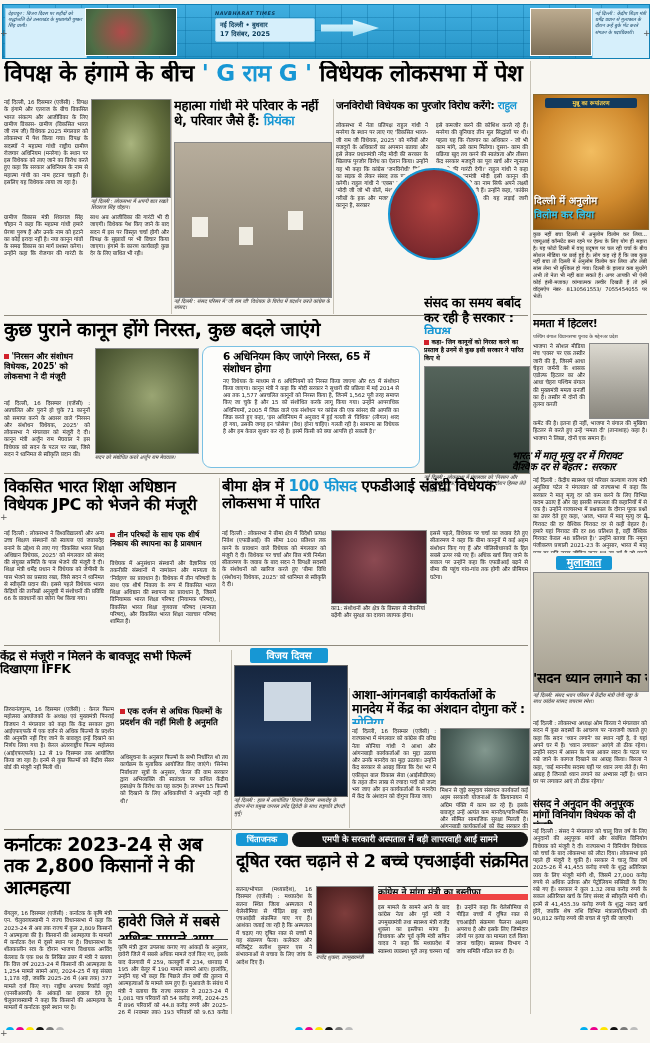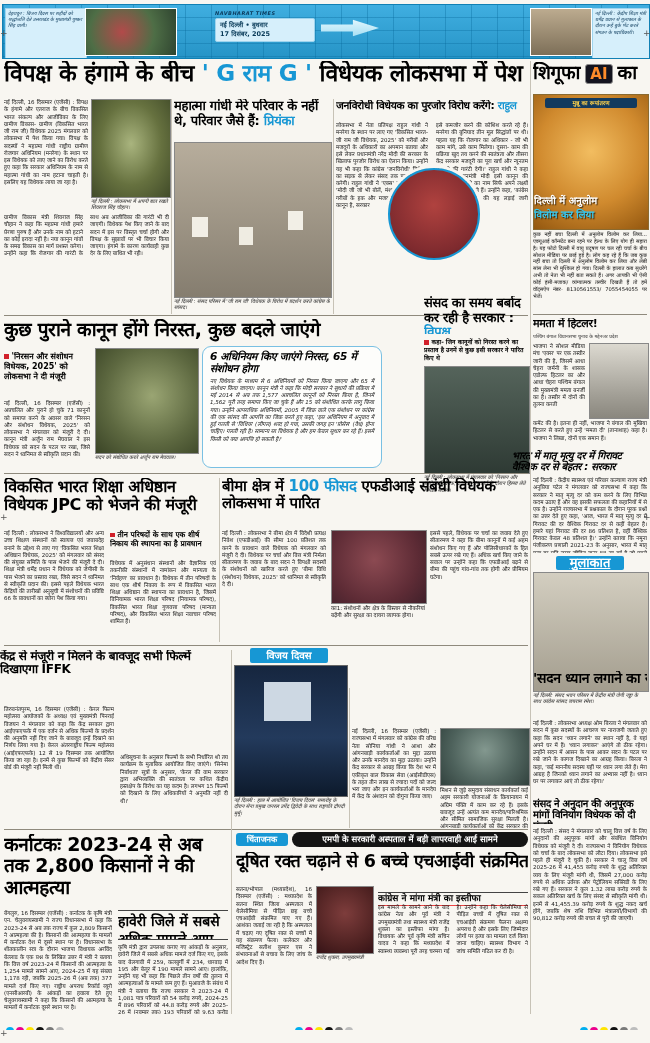--- a/index.html
+++ b/index.html
@@ -89,43 +89,38 @@
   <div class="m photo ph-crowd" style="left:174px;top:142px;width:156px;height:154px;border:1px solid #888;"></div>
   <div class="m cap" style="left:174px;top:298px;width:156px;height:16px;">नई दिल्ली : संसद परिसर में 'जी राम जी' विधेयक के विरोध में प्रदर्शन करते कांग्रेस के सांसद।</div>
 
   <div class="m hd" style="left:336px;top:100px;width:192px;height:16px;font-size:10.5px;white-space:nowrap;">
     <span>जनविरोधी विधेयक का पुरजोर विरोध करेंगे: </span><span class="acc">राहुल</span>
   </div>
   <div class="m bt" style="left:336px;top:122px;width:92px;height:170px;">लोकसभा में नेता प्रतिपक्ष राहुल गांधी ने मनरेगा के स्थान पर लाए गए 'विकसित भारत- जी राम जी विधेयक, 2025' को गरीबों और मजदूरों के अधिकारों का अपमान बताया और इसे लेकर प्रधानमंत्री नरेंद्र मोदी की सरकार के खिलाफ पुरजोर विरोध का ऐलान किया। उन्होंने यह भी कहा कि कांग्रेस 'जनविरोधी' विधेयक का सड़क से लेकर संसद तक पुरजोर विरोध करेगी। राहुल गांधी ने 'एक्स' पर पोस्ट किया, 'मोदी जी जो भी बोलें, मंशा साफ है- मनरेगा गरीबों के हक और मजदूरों की मजबूती का कानून है, सरकार</div>
   <div class="m bt" style="left:436px;top:122px;width:92px;height:170px;">इसे कमजोर करने की कोशिश करते रहे हैं। मनरेगा की बुनियाद तीन मूल सिद्धांतों पर थी। पहला यह कि रोजगार का अधिकार - जो भी काम मांगे, उसे काम मिलेगा। दूसरा- काम की प्रक्रिया खुद तय करने की स्वतंत्रता और तीसरा केंद्र सरकार मजदूरी का पूरा खर्च और न्यूनतम मजदूरी की गारंटी देगी।' राहुल गांधी ने कहा कि अब प्रधानमंत्री मोदी इसी कानून की बदलकर गांधी जी का नाम सिर्फ अपने लक्ष्यों में केंद्रित करना चाहते हैं। उन्होंने कहा, 'कांग्रेस जनता के अधिकारों की यह लड़ाई जारी रखेगी।'</div>
   <div class="m photo ph-c" style="left:388px;top:168px;width:88px;height:88px;border-radius:50%;border:2.5px solid #1797d4;box-shadow:0 0 0 3px #f8f6f1;"></div>
 
-  <div class="m" style="left:533px;top:62px;width:114px;height:30px;">
-    <span class="hd" style="font-size:19px;">शिगूफा</span>
-    <span class="aibadge" style="font-size:15px;">AI</span>
-    <span class="hd" style="font-size:19px;">का</span>
-  </div>
   <div class="m photo ph-cat" style="left:533px;top:94px;width:114px;height:134px;border:1px solid #8a6a30;">
     <div style="margin:3px auto 0;width:80%;background:#123a5e;color:#ffd24a;font-size:6px;font-weight:700;text-align:center;border-radius:2px;padding:1px 0;">मुन्नू का रूपांतरण</div>
     <div class="ctr" style="position:absolute;bottom:8px;width:100%;">
       <div class="overlayline" style="font-size:10px;color:#ffffff;">दिल्ली में अनुलोम</div>
       <div class="overlayline" style="font-size:10px;color:#35c9f2;">विलोम कर लिया</div>
     </div>
   </div>
   <div class="m bt" style="left:533px;top:231px;width:114px;height:80px;font-size:5.2px;">कुछ नहीं बचा दिल्ली में अनुलोम विलोम कर लिया... एक्यूआई कॉन्स्टेंट बना रहने पर हेल्थ के लिए योग ही सहारा है। यह फोटो दिल्ली में वायु प्रदूषण पर चल रही चर्चा के बीच सोशल मीडिया पर छाई हुई है। लोग कह रहे हैं कि जब कुछ नहीं बचा तो दिल्ली में अनुलोम विलोम कर लिया और लंबी सांस लेना भी मुश्किल हो गया। दिल्ली के हालात कब सुधरेंगे अभी तो नेता भी नहीं बता सकते हैं। अगर आपकी भी ऐसी कोई हंसी-मजाक/ व्यंग्यात्मक तस्वीर दिखती हैं तो हमें वॉट्सऐप नंबर- 8130561553/ 7055454055 पर भेजें।</div>
 
   <div class="m hrule" style="left:4px;top:315px;width:524px;"></div>
   <div class="m hd" style="left:4px;top:319px;width:418px;height:28px;font-size:19px;white-space:nowrap;">कुछ पुराने कानून होंगे निरस्त, कुछ बदले जाएंगे</div>
   <div class="m subbold" style="left:4px;top:352px;width:86px;height:44px;font-size:8px;">
     <span class="sq"></span><span>'निरसन और संशोधन विधेयक, 2025' को लोकसभा ने दी मंजूरी</span>
   </div>
   <div class="m bt" style="left:4px;top:400px;width:86px;height:68px;">नई दिल्ली, 16 दिसम्बर (एजेंसी) : अप्रचलित और पुराने हो चुके 71 कानूनों को समाप्त करने के अवसर वाले 'निरसन और संशोधन विधेयक, 2025' को लोकसभा ने मंगलवार को मंजूरी दे दी। कानून मंत्री अर्जुन राम मेघवाल ने इस विधेयक को सदन के पटल पर रखा, जिसे सदन ने ध्वनिमत से स्वीकृति प्रदान की।</div>
   <div class="m photo ph-d" style="left:95px;top:348px;width:102px;height:104px;border:1px solid #888;"></div>
   <div class="m cap" style="left:95px;top:454px;width:102px;height:13px;">सदन को संबोधित करते अर्जुन राम मेघवाल।</div>
-  <div class="m roundbox" style="left:202px;top:346px;width:180px;height:122px;padding:4px 7px;box-sizing:border-box;font-style:italic;">
+  <div class="m roundbox" style="left:202px;top:346px;width:218px;height:122px;padding:4px 20px;box-sizing:border-box;">
     <div class="hd ctr" style="font-size:10.5px;">6 अधिनियम किए जाएंगे निरस्त, 65 में संशोधन होगा</div>
     <div class="bt" style="margin-top:3px;">नए विधेयक के माध्यम से 6 अधिनियमों को निरस्त किया जाएगा और 65 में संशोधन किया जाएगा। कानून मंत्री ने कहा कि मोदी सरकार ने सुधारों की प्रक्रिया में मई 2014 से अब तक 1,577 अप्रचलित कानूनों को निरस्त किया है, जिनमें 1,562 पूरी तरह समाप्त किए जा चुके हैं और 15 को संशोधित करके लागू किया गया। उन्होंने आपराधिक अधिनियमों, 2005 में जिक्र वाले एक संशोधन पर कांग्रेस की एक सांसद की आपत्ति का जिक्र करते हुए कहा, 'इस अधिनियम में अनुवाद में हुई गलती से 'विधिक' (लीगल) शब्द हो गया, उसकी जगह इन 'प्रोसेस' (वैध) होना चाहिए। गलती रही है। सामान्य सा विधेयक है और हम केवल सुधार कर रहे हैं। इसमें किसी को क्या आपत्ति हो सकती है।'</div>
   </div>
 
   <div class="m hd ctr" style="left:424px;top:296px;width:104px;height:38px;font-size:13px;">
     <span>संसद का समय बर्बाद कर रही है सरकार : </span><span class="acc">विपक्ष</span>
   </div>
   <div class="m subbold" style="left:424px;top:338px;width:104px;height:26px;font-size:6.2px;">
     <span class="sq"></span><span>कहा- जिन कानूनों को निरस्त करने का प्रस्ताव है उनमें से कुछ इसी सरकार ने पारित किए थे</span>
   </div>
@@ -151,56 +146,62 @@
   <div class="m bt" style="left:110px;top:560px;width:106px;height:82px;">विधेयक में अनुसंधान संस्थानों और वैज्ञानिक एवं तकनीकी संस्थानों में नामांकन और मान्यता के 'निर्वहण' का प्रावधान है। विधेयक में तीन परिषदों के साथ एक शीर्ष निकाय के रूप में विकसित भारत शिक्षा अधिष्ठान की स्थापना का प्रावधान है, जिसमें विनियामक भारत शिक्षा परिषद (नियामक परिषद), विकसित भारत शिक्षा गुणवत्ता परिषद (मान्यता परिषद), और विकसित भारत शिक्षा नवाचार परिषद शामिल हैं।</div>
 
   <div class="m hd" style="left:222px;top:478px;width:306px;height:46px;font-size:15px;">
     <span>बीमा क्षेत्र में </span><span class="acc">100 फीसद</span><span> एफडीआई संबंधी विधेयक लोकसभा में पारित</span>
   </div>
   <div class="m bt" style="left:222px;top:530px;width:104px;height:112px;">नई दिल्ली : लोकसभा ने बीमा क्षेत्र में विदेशी प्रत्यक्ष निवेश (एफडीआई) की सीमा 100 प्रतिशत तक करने के प्रावधान वाले विधेयक को मंगलवार को मंजूरी दे दी। विधेयक पर चर्चा और वित्त मंत्री निर्मला सीतारमण के जवाब के बाद सदन ने विपक्षी सदस्यों के संशोधनों को खारिज करते हुए 'बीमा विधि (संशोधन) विधेयक, 2025' को ध्वनिमत से स्वीकृति दे दी।</div>
   <div class="m photo ph-g" style="left:331px;top:530px;width:94px;height:72px;border:1px solid #888;"></div>
   <div class="m bt" style="left:331px;top:605px;width:94px;height:37px;">का1: संशोधनों और क्षेत्र के विस्तार से नौकरियां बढ़ेंगी और सुरक्षा का दायरा व्यापक होगा।</div>
   <div class="m bt" style="left:430px;top:530px;width:98px;height:112px;">इससे पहले, विधेयक पर चर्चा का जवाब देते हुए सीतारमण ने कहा कि बीमा कानूनों में कई अहम संशोधन किए गए हैं और पॉलिसीधारकों के हित सबसे ऊपर रखे गए हैं। अधिक खर्च किए जाने के सवाल पर उन्होंने कहा कि एफडीआई बढ़ने से बीमा की पहुंच गांव-गांव तक होगी और प्रीमियम घटेगा।</div>
 
-  <div class="m ribbon" style="left:556px;top:556px;width:68px;height:14px;font-size:13px;line-height:14px;text-decoration:underline;">मुलाकात</div>
+  <div class="m ribbon" style="left:556px;top:556px;width:56px;height:14px;font-size:11px;line-height:14px;text-decoration:underline;">मुलाकात</div>
   <div class="m photo ph-i" style="left:533px;top:572px;width:114px;height:118px;border:1px solid #888;"></div>
   <div class="m cap" style="left:533px;top:692px;width:114px;height:12px;">नई दिल्ली: संसद भवन परिसर में केंद्रीय मंत्री जेपी नड्डा के साथ कांग्रेस सांसद जयराम रमेश।</div>
 
   <div class="m hd ctr" style="left:533px;top:671px;width:114px;height:12px;font-size:14px;white-space:nowrap;">'सदन ध्यान लगाने का स्थान नहीं'</div>
   <div class="m bt" style="left:533px;top:720px;width:114px;height:74px;">नई दिल्ली : लोकसभा अध्यक्ष ओम बिरला ने मंगलवार को सदन में कुछ सदस्यों के आचरण पर नाराजगी जताते हुए कहा कि सदन 'ध्यान लगाने' का स्थान नहीं है, वे यहां अपने घर में हैं। 'ध्यान लगाकर' आएंगे तो ठीक रहेगा। उन्होंने सदन में आसन के पास आकर सदन के पटल पर रखे जाने के कागज दिखाने का आग्रह किया। बिरला ने कहा, 'कई माननीय सदस्य यहीं पर ध्यान लगा लेते हैं। मेरा आग्रह है जिनको ध्यान लगाने का अभ्यास नहीं है। ध्यान घर पर लगाकर आएं तो ठीक रहेगा।'</div>
 
   <div class="m hd ctr" style="left:533px;top:798px;width:114px;height:26px;font-size:10px;">संसद ने अनुदान की अनुपूरक मांगों विनियोग विधेयक को दी मंजूरी</div>
   <div class="m bt" style="left:533px;top:828px;width:114px;height:186px;">नई दिल्ली : संसद ने मंगलवार को चालू वित्त वर्ष के लिए अनुदानों की अनुपूरक मांगों और संबंधित विनियोग विधेयक को मंजूरी दे दी। राज्यसभा ने विनियोग विधेयक को चर्चा के बाद लोकसभा को लौटा दिया। लोकसभा इसे पहले ही मंजूरी दे चुकी है। सरकार ने चालू वित्त वर्ष 2025-26 में 41,455 करोड़ रुपये के शुद्ध अतिरिक्त व्यय के लिए मंजूरी मांगी थी, जिसमें 27,000 करोड़ रुपये से अधिक उर्वरक और पेट्रोलियम सब्सिडी के लिए रखे गए हैं। सरकार ने कुल 1.32 लाख करोड़ रुपये के सकल अतिरिक्त खर्च के लिए संसद से स्वीकृति मांगी थी। इनमें से 41,455.39 करोड़ रुपये के शुद्ध नकद खर्च होंगे, जबकि शेष राशि विभिन्न मंत्रालयों/विभागों की 90,812 करोड़ रुपये की बचत से पूरी की जाएगी।</div>
 
   <div class="m hrule" style="left:4px;top:645px;width:524px;"></div>
   <div class="m hd" style="left:0;top:650px;width:224px;height:50px;font-size:12px;">केंद्र से मंजूरी न मिलने के बावजूद सभी फिल्में दिखाएगा IFFK</div>
   <div class="m bt" style="left:4px;top:706px;width:110px;height:122px;">तिरुवनंतपुरम, 16 दिसम्बर (एजेंसी) : केरल फिल्म महोत्सव आयोजकों के अध्यक्ष एवं मुख्यमंत्री पिनराई विजयन ने मंगलवार को कहा कि केंद्र सरकार द्वारा आईएफएफके में एक दर्जन से अधिक फिल्मों के प्रदर्शन की अनुमति नहीं दिए जाने के बावजूद इन्हें दिखाने का निर्णय लिया गया है। केरल अंतरराष्ट्रीय फिल्म महोत्सव (आईएफएफके) 12 से 19 दिसम्बर तक आयोजित किया जा रहा है। इनमें से कुछ फिल्मों को केंद्रीय सेंसर बोर्ड की मंजूरी नहीं मिली थी।</div>
+  <div class="m subbold ctr" style="left:120px;top:706px;width:108px;height:44px;font-size:8.5px;">
+    <span class="sq"></span><span>एक दर्जन से अधिक फिल्मों के प्रदर्शन की नहीं मिली है अनुमति</span>
+  </div>
   <div class="m bt" style="left:120px;top:754px;width:108px;height:74px;">अधिसूचना के अनुसार फिल्मों के सभी निर्धारित शो तय कार्यक्रम के मुताबिक आयोजित किए जाएंगे। 'सिनेमा निर्बाधता' सूत्रों के अनुसार, 'केरल की वाम सरकार द्वारा अभिव्यक्ति की स्वतंत्रता पर कथित केंद्रीय हस्तक्षेप के विरोध का यह कदम है। लगभग 15 फिल्मों को दिखाने के लिए अधिकारियों ने अनुमति नहीं दी थी।'</div>
 
   <div class="m ribbon" style="left:250px;top:648px;width:78px;height:15px;font-size:10px;line-height:15px;">विजय दिवस</div>
   <div class="m photo ph-h" style="left:234px;top:665px;width:112px;height:130px;border:1px solid #666;"></div>
   <div class="m cap" style="left:234px;top:797px;width:112px;height:28px;">नई दिल्ली : हाल में आयोजित 'विजय दिवस' समारोह के दौरान सेना प्रमुख जनरल उपेंद्र द्विवेदी के साथ राष्ट्रपति द्रौपदी मुर्मू।</div>
 
+  <div class="m hd ctr" style="left:352px;top:688px;width:176px;height:36px;font-size:12.5px;">
+    <span>आशा-आंगनबाड़ी कार्यकर्ताओं के मानदेय में केंद्र का अंशदान दोगुना करें : </span><span class="acc">सोनिया</span>
+  </div>
   <div class="m bt" style="left:352px;top:728px;width:84px;height:100px;">नई दिल्ली, 16 दिसम्बर (एजेंसी) : राज्यसभा में मंगलवार को कांग्रेस की वरिष्ठ नेता सोनिया गांधी ने आशा और आंगनबाड़ी कार्यकर्ताओं का मुद्दा उठाया और उनके मानदेय का मुद्दा उठाया। उन्होंने केंद्र सरकार से आग्रह किया कि देश भर में एकीकृत बाल विकास सेवा (आईसीडीएस) के तहत तीन लाख से ज्यादा पदों को जल्द भरा जाए और इन कार्यकर्ताओं के मानदेय में केंद्र के अंशदान को दोगुना किया जाए।</div>
   <div class="m photo ph-j" style="left:440px;top:728px;width:88px;height:56px;border:1px solid #888;"></div>
   <div class="m bt" style="left:440px;top:787px;width:88px;height:41px;">मिशन से जुड़े समुदाय संसाधन कार्यकर्ता कई अहम सरकारी योजनाओं के क्रियान्वयन में अग्रिम पंक्ति में काम कर रहे हैं। इसके बावजूद उन्हें अत्यंत कम मानदेय/पारिश्रमिक और सीमित सामाजिक सुरक्षा मिलती है। आंगनबाड़ी कार्यकर्ताओं को केंद्र सरकार की ओर से केवल 4,500 रुपये और सहायिकाओं को 2,250 रुपये प्रतिमाह मानदेय दिया जाता है।</div>
 
   <div class="m hrule" style="left:4px;top:829px;width:524px;"></div>
   <div class="m hd" style="left:4px;top:834px;width:224px;height:70px;font-size:19px;">कर्नाटकः 2023-24 से अब तक 2,800 किसानों ने की आत्महत्या</div>
   <div class="m bt" style="left:4px;top:910px;width:108px;height:104px;">बेंगलुरु, 16 दिसम्बर (एजेंसी) : कर्नाटक के कृषि मंत्री एन. चेलुवरायस्वामी ने राज्य विधानसभा में कहा कि 2023-24 से अब तक राज्य में कुल 2,809 किसानों ने आत्महत्या की है। किसानों की आत्महत्या के मामलों में कर्नाटक देश में दूसरे स्थान पर है। विधानसभा के शीतकालीन सत्र के दौरान भाजपा विधायक अरविंद बेल्लाड के एक प्रश्न के लिखित उत्तर में मंत्री ने बताया कि वित्त वर्ष 2023-24 में किसानों की आत्महत्या के 1,254 मामले सामने आए, 2024-25 में यह संख्या 1,178 रही, जबकि 2025-26 में (अब तक) 377 मामले दर्ज किए गए। राष्ट्रीय अपराध रिकॉर्ड ब्यूरो (एनसीआरबी) के आंकड़ों का हवाला देते हुए चेलुवरायस्वामी ने कहा कि किसानों की आत्महत्या के मामलों में कर्नाटक दूसरे स्थान पर है।</div>
   <div class="m subbold ctr" style="left:118px;top:910px;width:110px;height:30px;font-size:14px;border-top:1px solid #444;border-bottom:1px solid #444;padding-top:2px;box-sizing:border-box;">हावेरी जिले में सबसे अधिक मामले आए</div>
   <div class="m bt" style="left:118px;top:944px;width:110px;height:70px;">कृषि मंत्री द्वारा उपलब्ध कराए गए आंकड़ों के अनुसार, हावेरी जिले में सबसे अधिक मामले दर्ज किए गए, इसके बाद बेलगावी में 259, कलबुर्गी में 234, धारवाड़ में 195 और बेलूर में 190 मामले सामने आए। हालांकि, उन्होंने यह भी कहा कि पिछले तीन वर्षों की तुलना में आत्महत्याओं के मामले कम हुए हैं। मुआवजे के संबंध में मंत्री ने बताया कि राज्य सरकार ने 2023-24 में 1,081 पात्र परिवारों को 54 करोड़ रुपये, 2024-25 में 896 परिवारों को 44.8 करोड़ रुपये और 2025-26 में (नवम्बर तक) 193 परिवारों को 9.63 करोड़ रुपये वितरित किए हैं।</div>
 
   <div class="m pill" style="left:236px;top:833px;width:52px;height:13px;font-size:8px;line-height:13px;">चिंताजनक</div>
   <div class="m blackband" style="left:292px;top:832px;width:236px;height:15px;font-size:8.5px;line-height:15px;">एमपी के सरकारी अस्पताल में बड़ी लापरवाही आई सामने</div>
-  <div class="m hd" style="left:236px;top:852px;width:292px;height:28px;font-size:17.5px;white-space:nowrap;">दूषित रक्त चढ़ाने से 6 बच्चे एचआईवी संक्रमित</div>
+  <div class="m hd" style="left:236px;top:852px;width:292px;height:28px;font-size:17.5px;white-space:nowrap;">दूषित रक्त चढ़ाने से 2 बच्चे एचआईवी संक्रमित</div>
   <div class="m bt" style="left:236px;top:886px;width:76px;height:128px;">सतना/भोपाल (मध्यप्रदेश), 16 दिसम्बर (एजेंसी) : मध्यप्रदेश के सतना स्थित जिला अस्पताल में थैलेसीमिया से पीड़ित छह बच्चे एचआईवी संक्रमित पाए गए हैं। आशंका जताई जा रही है कि अस्पताल में चढ़ाए गए दूषित रक्त से बच्चों में यह संक्रमण फैला। कलेक्टर और मजिस्ट्रेट सतीश कुमार एस ने संभावनाओं से बचाव के लिए जांच के आदेश दिए हैं।</div>
   <div class="m photo ph-k" style="left:316px;top:886px;width:56px;height:66px;border:1px solid #888;"></div>
   <div class="m cap" style="left:316px;top:954px;width:56px;height:12px;">राजेंद्र शुक्ला, उपमुख्यमंत्री</div>
-  <div class="m subbold ctr" style="left:378px;top:886px;width:150px;height:14px;font-size:9px;border-top:1px solid #444;border-bottom:1px solid #ef4444;box-sizing:border-box;margin-top:6px;">कांग्रेस ने मांगा मंत्री का इस्तीफा</div>
+  <div class="m subbold ctr" style="left:378px;top:886px;width:150px;height:14px;font-size:9px;border-top:1px solid #444;border-bottom:6px solid #ef4444;box-sizing:border-box;">कांग्रेस ने मांगा मंत्री का इस्तीफा</div>
   <div class="m bt c2" style="left:378px;top:904px;width:150px;height:110px;">इस मामले के सामने आने के बाद कांग्रेस नेता और पूर्व मंत्री ने उपमुख्यमंत्री तथा स्वास्थ्य मंत्री राजेंद्र शुक्ला का इस्तीफा मांगा है। विधायक और पूर्व कृषि मंत्री सचिन यादव ने कहा कि मध्यप्रदेश में स्वास्थ्य व्यवस्था पूरी तरह चरमरा गई है। उन्होंने कहा कि थैलेसीमिया से पीड़ित बच्चों में दूषित रक्त से एचआईवी संक्रमण फैलना अक्षम्य अपराध है और इसके लिए जिम्मेदार लोगों पर हत्या का मामला दर्ज किया जाना चाहिए। स्वास्थ्य विभाग ने जांच समिति गठित कर दी है।</div>
 
   <div class="m vrule" style="left:171px;top:99px;height:215px;"></div>
   <div class="m vrule" style="left:333px;top:99px;height:215px;"></div>
   <div class="m vrule" style="left:530px;top:61px;height:953px;"></div>
   <div class="m vrule" style="left:219px;top:478px;height:164px;"></div>
   <div class="m vrule" style="left:231px;top:650px;height:364px;"></div>
   <div class="m vrule" style="left:349px;top:688px;height:140px;"></div>
 
   <div class="m" style="left:6px;top:1020px;width:70px;height:10px;">

